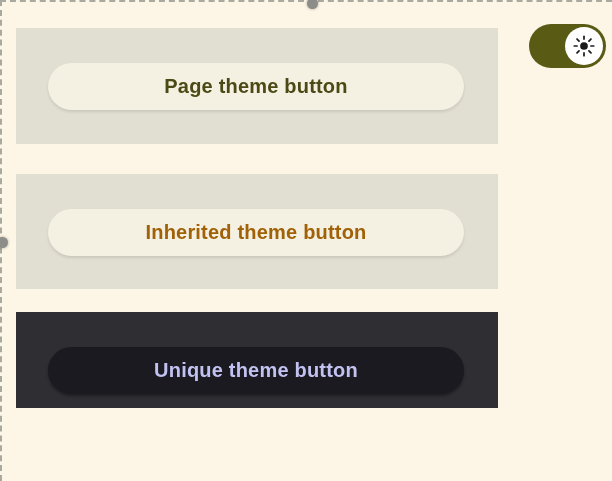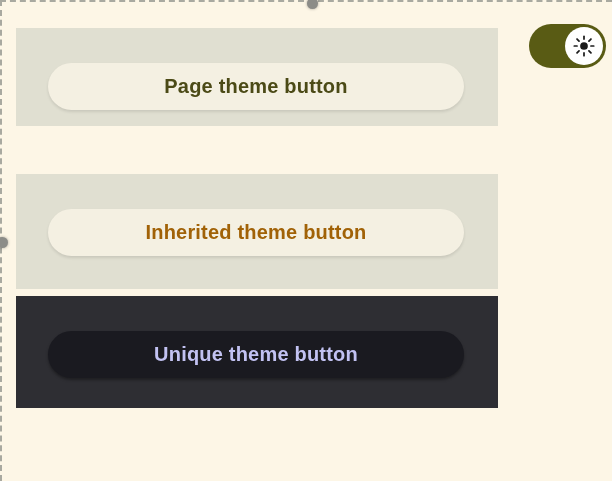--- a/index.html
+++ b/index.html
@@ -34,23 +34,23 @@
   }
   #handle-top { left:305px; top:-4px; }
   #handle-left { left:-5px; top:235px; }
 
   
   .theme-section {
     position:absolute;
     left:14px;
     width:482px;
   }
-  #section-page      { top:26px;  height:98px; background:#e0dfd1; }
+  #section-page      { top:26px;  height:116px; background:#e0dfd1; }
   #section-inherited { top:172px; height:115px; background:#e0dfd1; }
-  #section-unique    { top:294px; height:112px; background:#2e2e33; }
+  #section-unique    { top:310px; height:96px; background:#2e2e33; }
 
   
   .theme-button {
     position:absolute;
     left:32px;
     top:35px;
     width:416px;
     height:47px;
     border:none;
     border-radius:26px;

